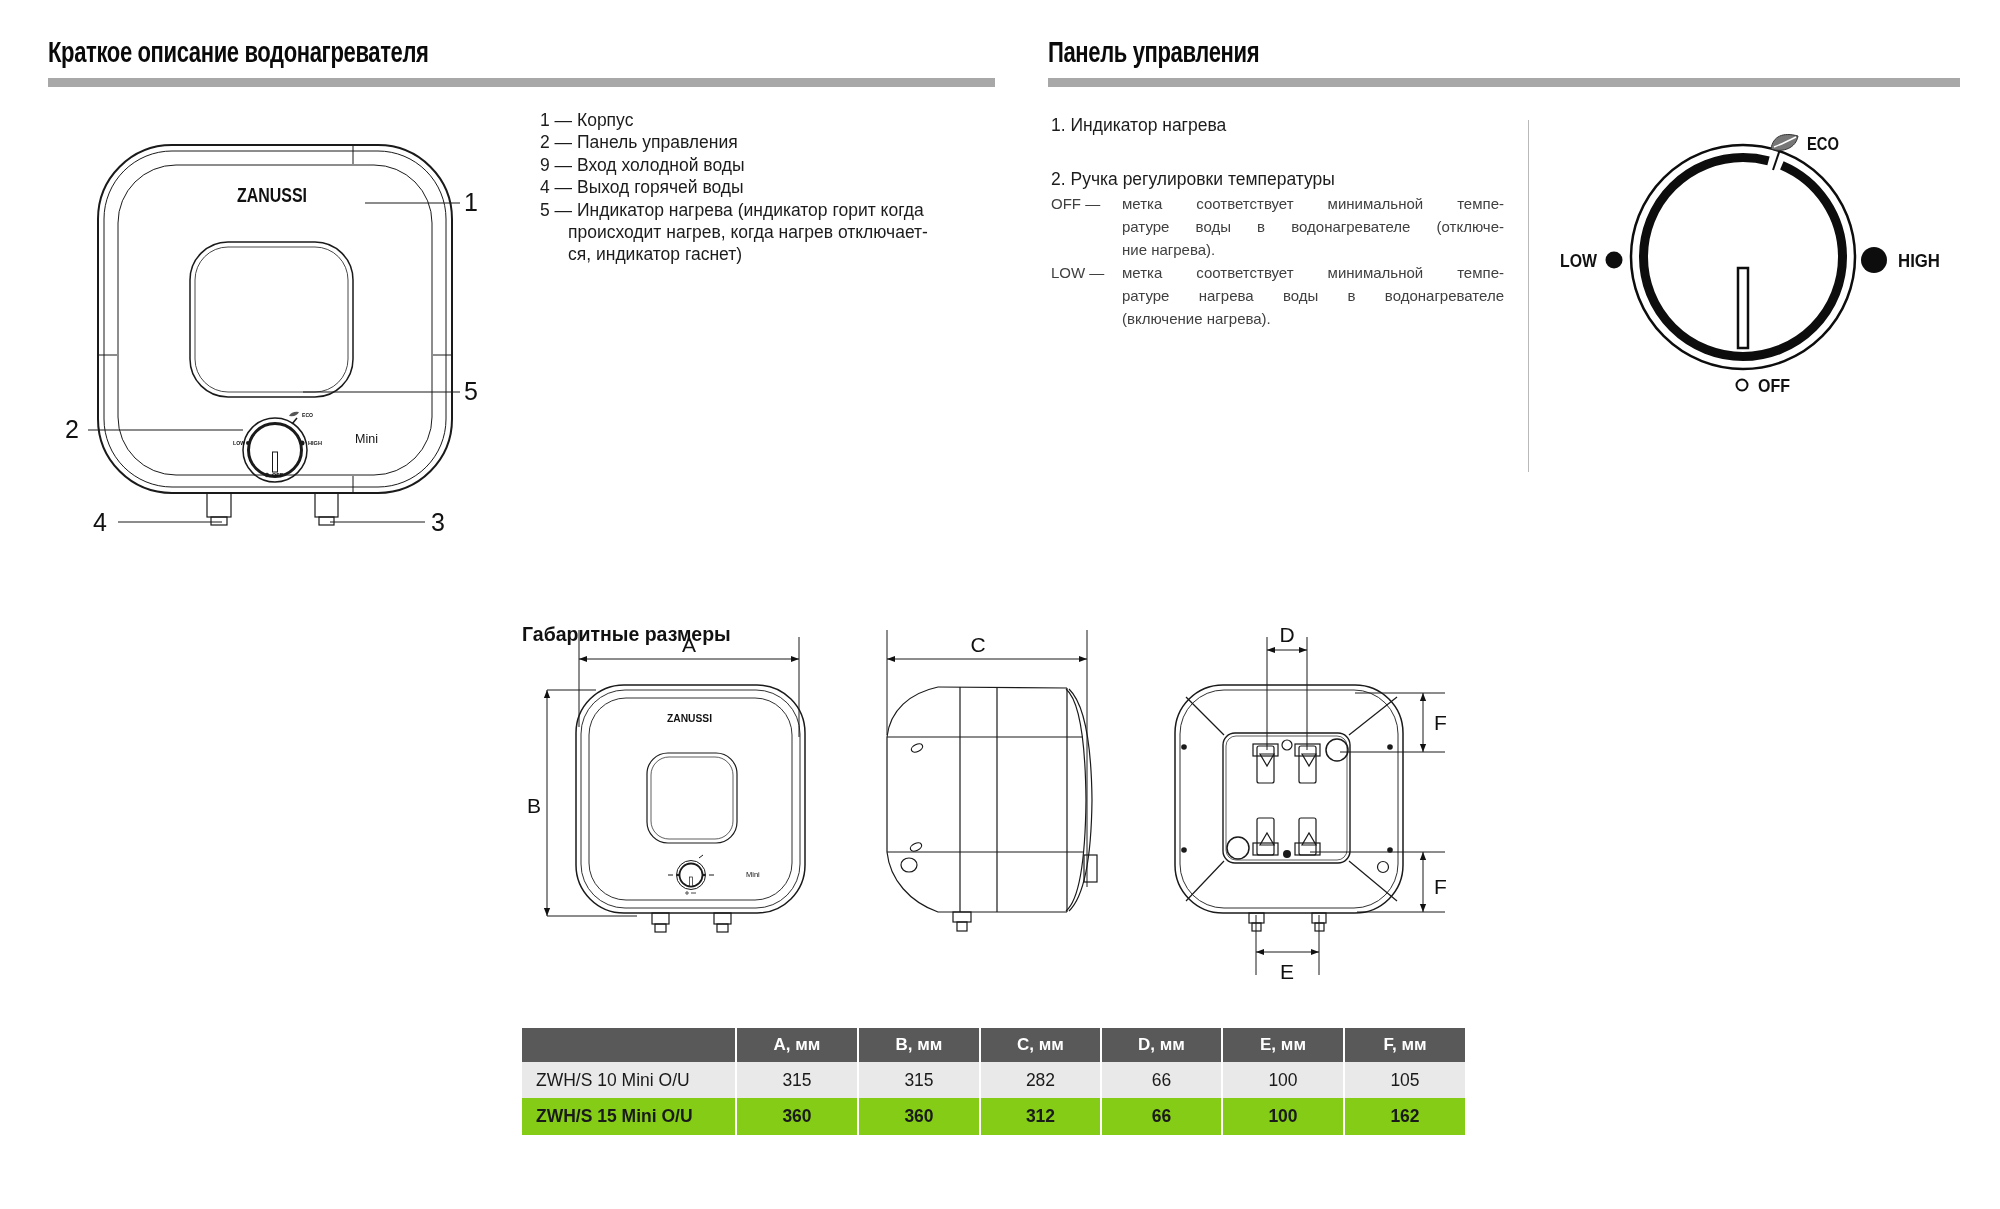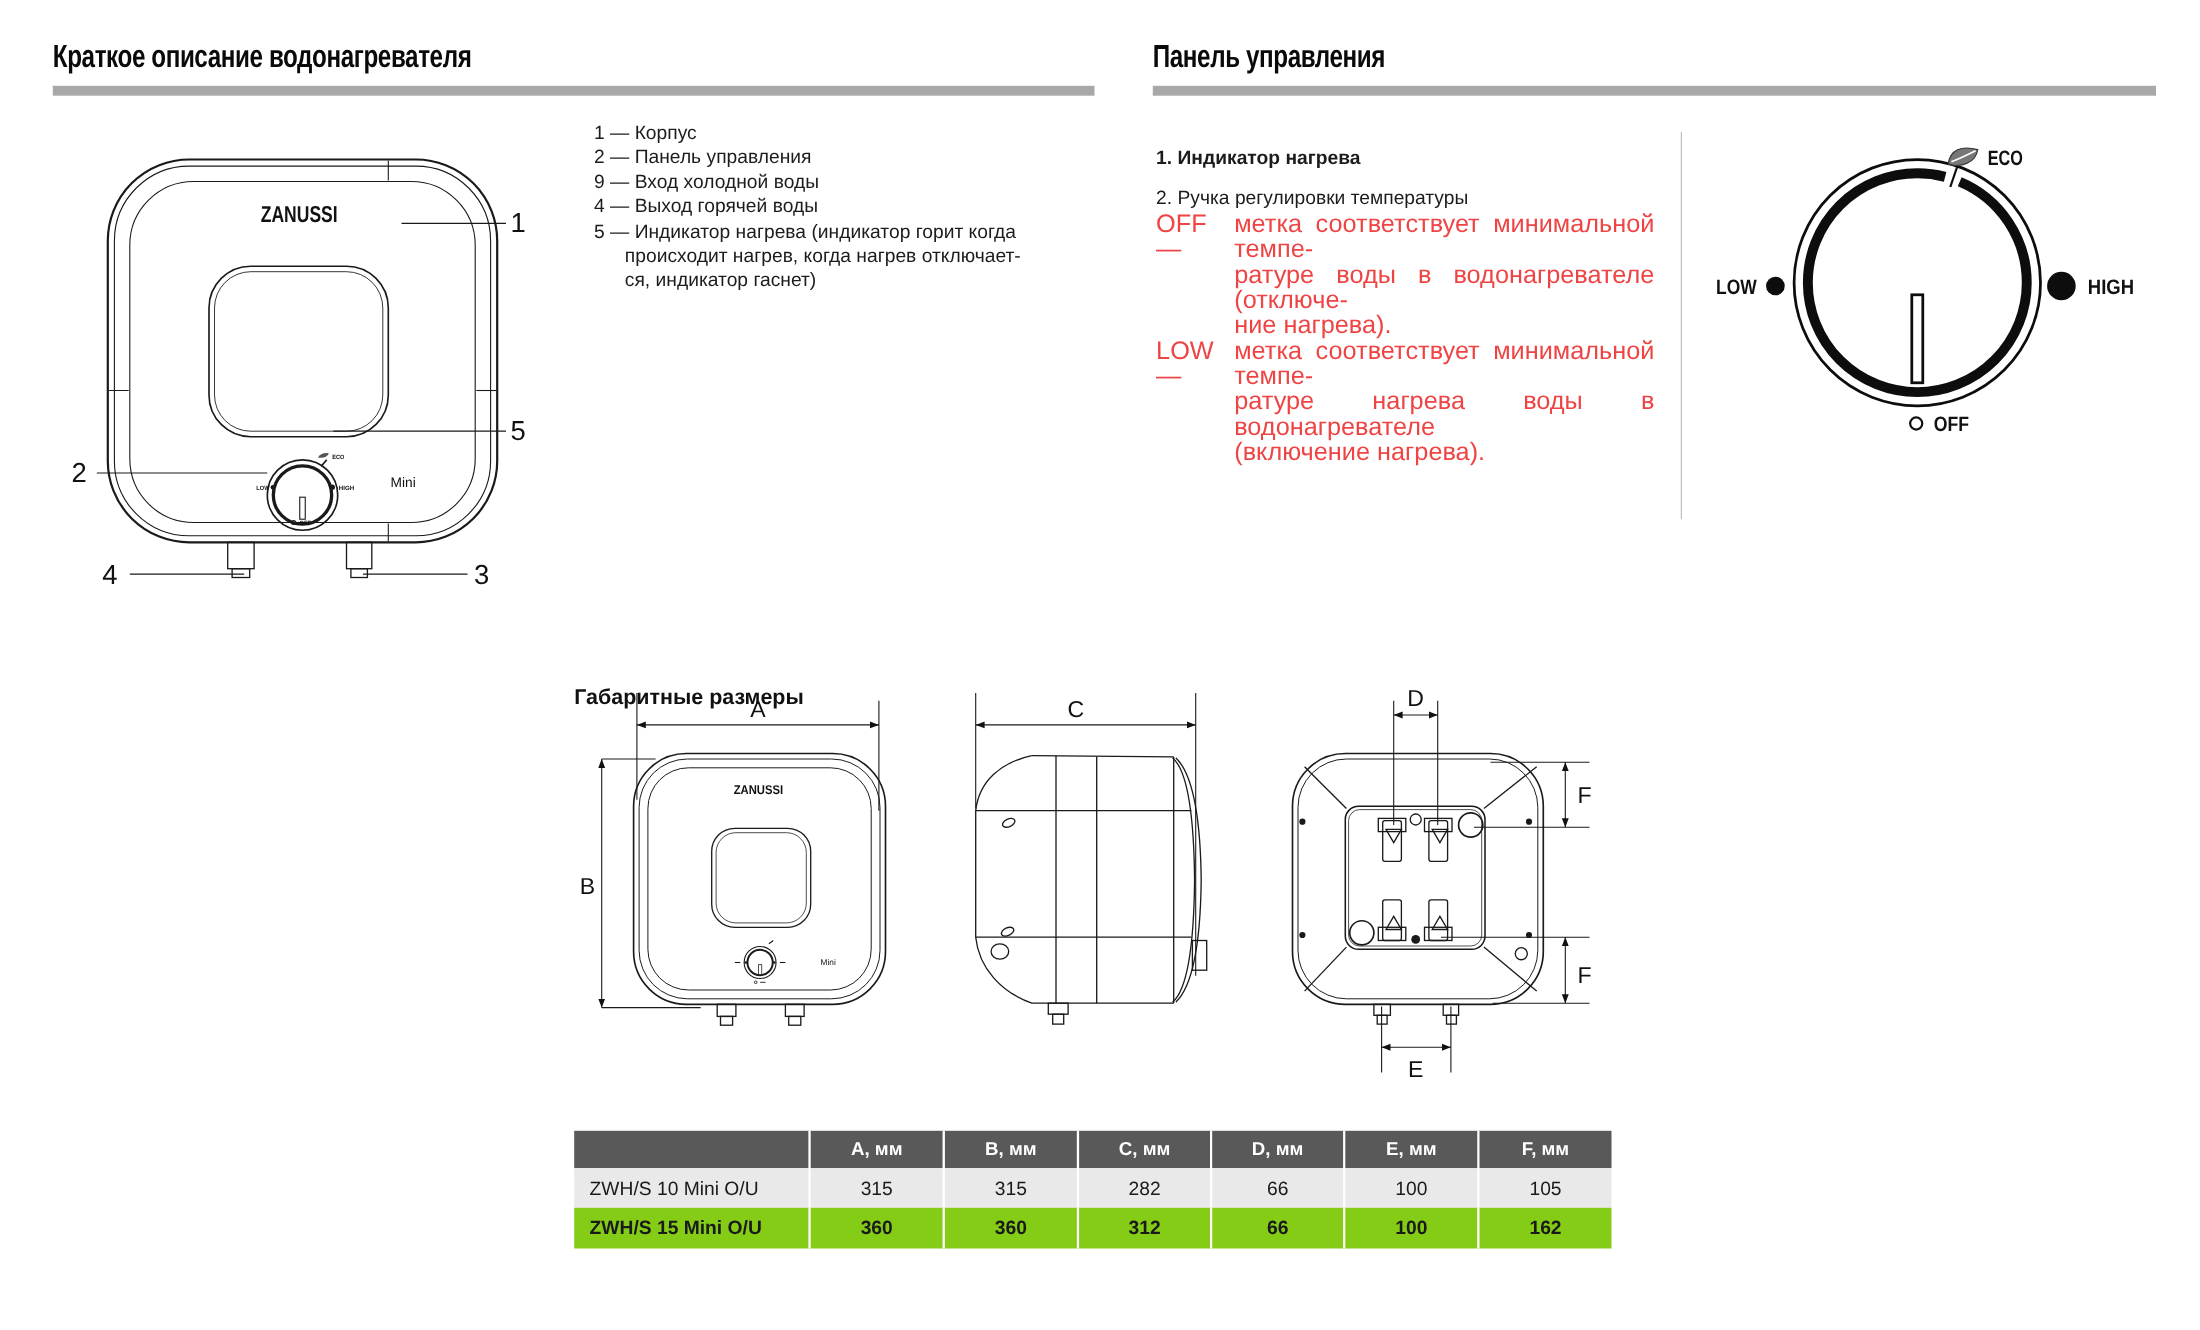--- a/index.html
+++ b/index.html
@@ -6,21 +6,21 @@
   .page{position:relative;width:2000px;height:1209px;background:#ffffff;overflow:hidden;
         font-family:"Liberation Sans","DejaVu Sans",sans-serif;color:#1a1a1a;}
   .abs{position:absolute;}
   .section-title{font-weight:700;font-size:29px;letter-spacing:-0.5px;white-space:nowrap;
         transform:scaleX(0.76);transform-origin:left bottom;color:#0a0a0a;}
   .title-bar{height:9px;background:#a8a8a8;}
   .sub-title{font-weight:700;font-size:19.5px;color:#111;}
   .legend{font-size:17.5px;line-height:22.4px;color:#1c1c1c;white-space:nowrap;}
   .legend .cont{padding-left:28px;}
   .intro-line{font-size:17.5px;color:#1c1c1c;white-space:nowrap;}
-  .mode-row{display:flex;font-size:23px;line-height:23px;color:#ef4444;}
+  .mode-row{display:flex;font-size:15px;line-height:23px;color:#404040;}
   .mode-label{width:71px;flex:none;}
   .mode-lines{width:382px;}
   .jline{text-align:justify;text-align-last:justify;}
   .lline{text-align:left;}
   .vdivider{width:1px;background:#b9b9b9;}
   svg{font-family:"Liberation Sans","DejaVu Sans",sans-serif;}
   svg text{fill:#111;}
   .spec-table{display:grid;grid-template-columns:213px 122px 122px 121px 121px 122px 122px;
         font-size:17.5px;}
   .spec-table .cell{display:flex;align-items:center;justify-content:center;}
@@ -103,21 +103,21 @@
   <div class="abs legend" style="left:540px;top:109px;">
     <div>1 — Корпус</div>
     <div>2 — Панель управления</div>
     <div>9 — Вход холодной воды</div>
     <div>4 — Выход горячей воды</div>
     <div>5 — Индикатор нагрева (индикатор горит когда</div>
     <div class="cont">происходит нагрев, когда нагрев отключает-</div>
     <div class="cont">ся, индикатор гаснет)</div>
   </div>
 
-  <div class="abs intro-line" style="left:1051px;top:133px;font-weight:bold;">1. Индикатор нагрева</div>
+  <div class="abs intro-line" style="left:1051px;top:115px;">1. Индикатор нагрева</div>
   <div class="abs intro-line" style="left:1051px;top:169px;">2. Ручка регулировки температуры</div>
 
   <div class="abs" style="left:1051px;top:192px;">
     <div class="mode-row">
       <div class="mode-label">OFF —</div>
       <div class="mode-lines">
         <div class="jline">метка соответствует минимальной темпе-</div>
         <div class="jline">ратуре воды в водонагревателе (отключе-</div>
         <div class="lline">ние нагрева).</div>
       </div>

